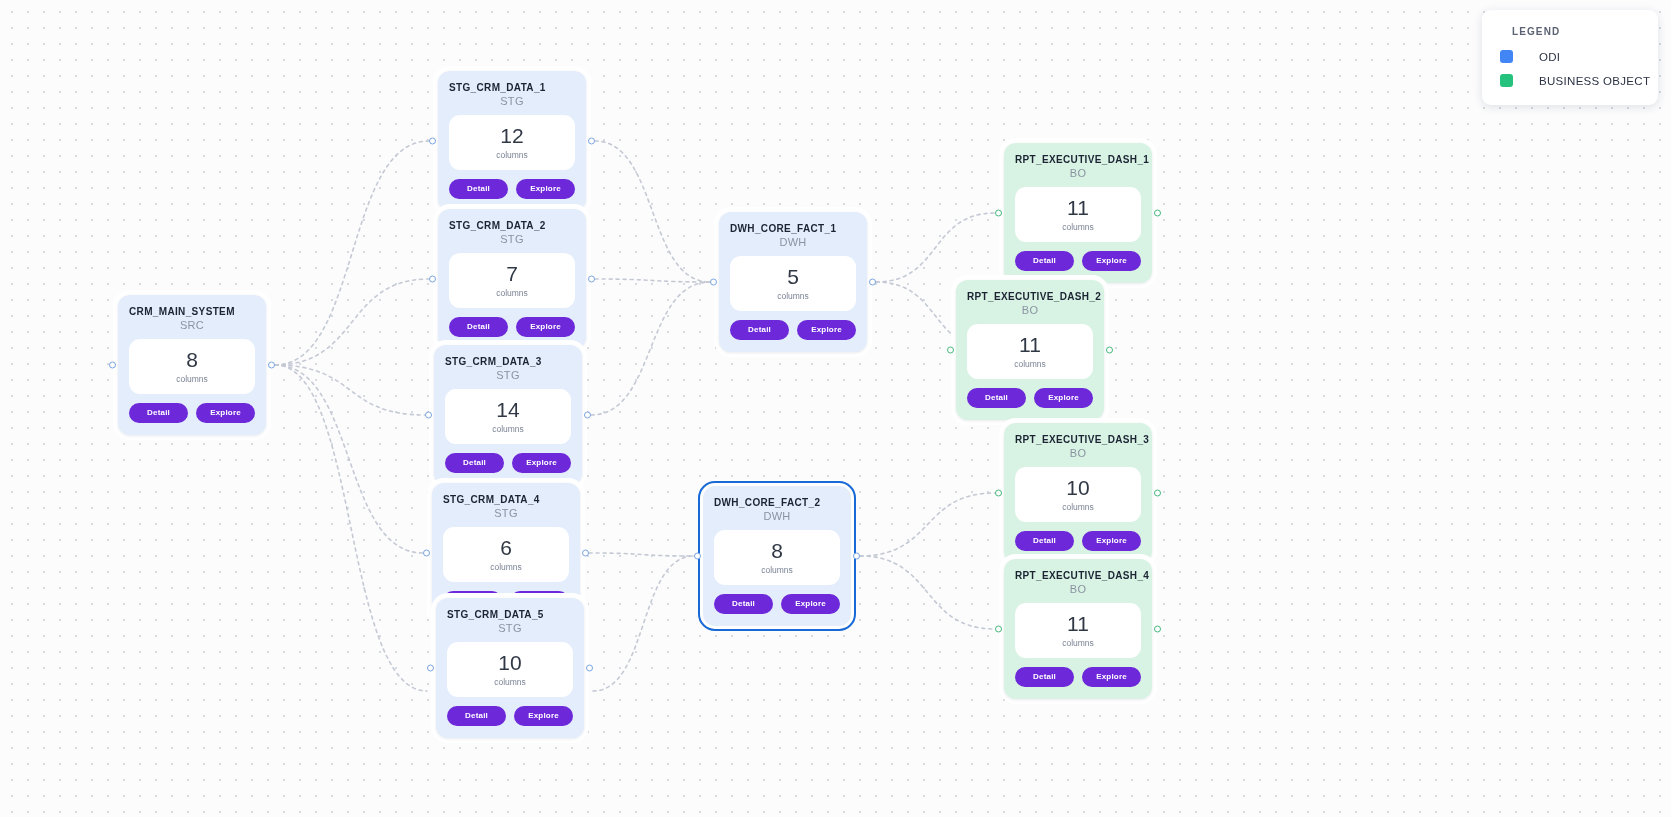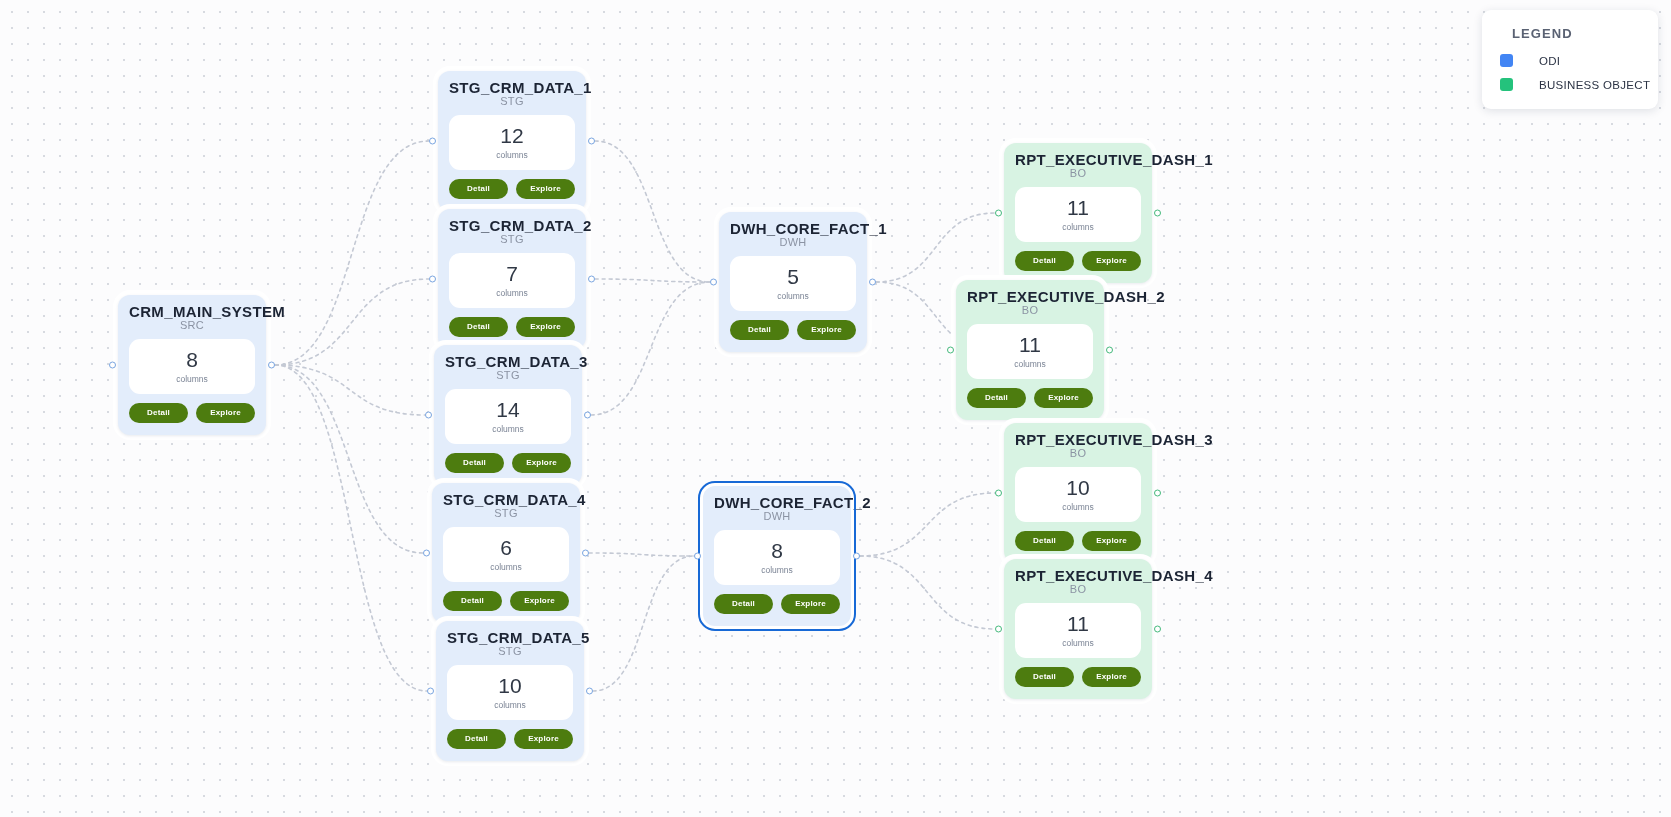--- a/index.html
+++ b/index.html
@@ -49,21 +49,21 @@
   .node.bo    { background: #d8f3e3; }
 
   .node.selected {
     box-shadow: 0 0 0 5px #ffffff;
     outline: 2px solid #1769d6;
     outline-offset: 3px;
     border-radius: 12px;
   }
   .node-title {
     text-align: left;
-    font-size: 15px;
+    font-size: 10px;
     font-weight: bold;
     letter-spacing: .35px;
     color: #1c2434;
     line-height: 13px;
     white-space: nowrap;
   }
   .node-subtitle {
     text-align: center;
     font-size: 11px;
     color: #8b93a3;
@@ -91,21 +91,21 @@
     margin-top: 1px;
   }
   .node-actions {
     display: flex;
     justify-content: center;
     gap: 8px;
     margin-top: 9px;
   }
   .btn {
     border: none;
-    background: #4d7c0f;
+    background: #6d28d9;
     color: #ffffff;
     font-family: "Liberation Sans", sans-serif;
     font-size: 8px;
     font-weight: bold;
     letter-spacing: .2px;
     border-radius: 20px;
     padding: 5px 0 6px;
     width: 72px;
     text-align: center;
     cursor: pointer;
@@ -133,21 +133,21 @@
     position: absolute;
     top: 10px; right: 13px;
     width: 176px;
     background: #ffffff;
     border-radius: 9px;
     box-shadow: 0 2px 10px rgba(25,40,70,.13);
     padding: 16px 18px 18px;
     z-index: 10;
   }
   .legend-title {
-    font-size: 13px;
+    font-size: 10px;
     font-weight: bold;
     letter-spacing: 1.1px;
     color: #5a6273;
     margin-bottom: 13px;
     padding-left: 12px;
   }
   .legend-row {
     display: flex;
     align-items: center;
     gap: 26px;
@@ -252,21 +252,21 @@
           <div class="node-count">6</div>
           <div class="node-count-label">columns</div>
         </div>
         <div class="node-actions">
           <button class="btn">Detail</button>
           <button class="btn">Explore</button>
         </div>
         <span class="handle left"></span>
         <span class="handle right"></span>
       </div>
-      <div class="node stg" style="left: 436px; top: 621px;">
+      <div class="node stg" style="left: 436px; top: 598px;">
         <div class="node-title">STG_CRM_DATA_5</div>
         <div class="node-subtitle">STG</div>
         <div class="node-body">
           <div class="node-count">10</div>
           <div class="node-count-label">columns</div>
         </div>
         <div class="node-actions">
           <button class="btn">Detail</button>
           <button class="btn">Explore</button>
         </div>

